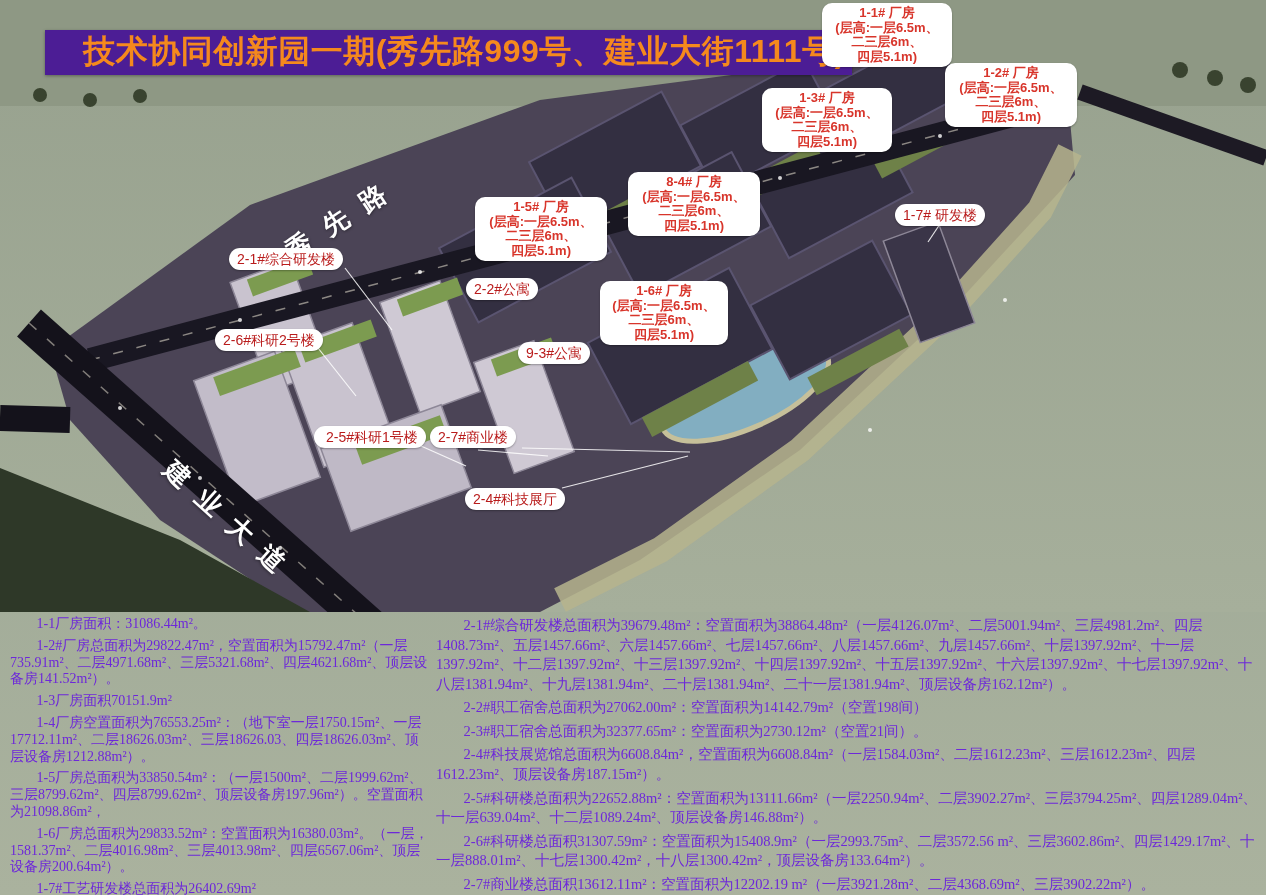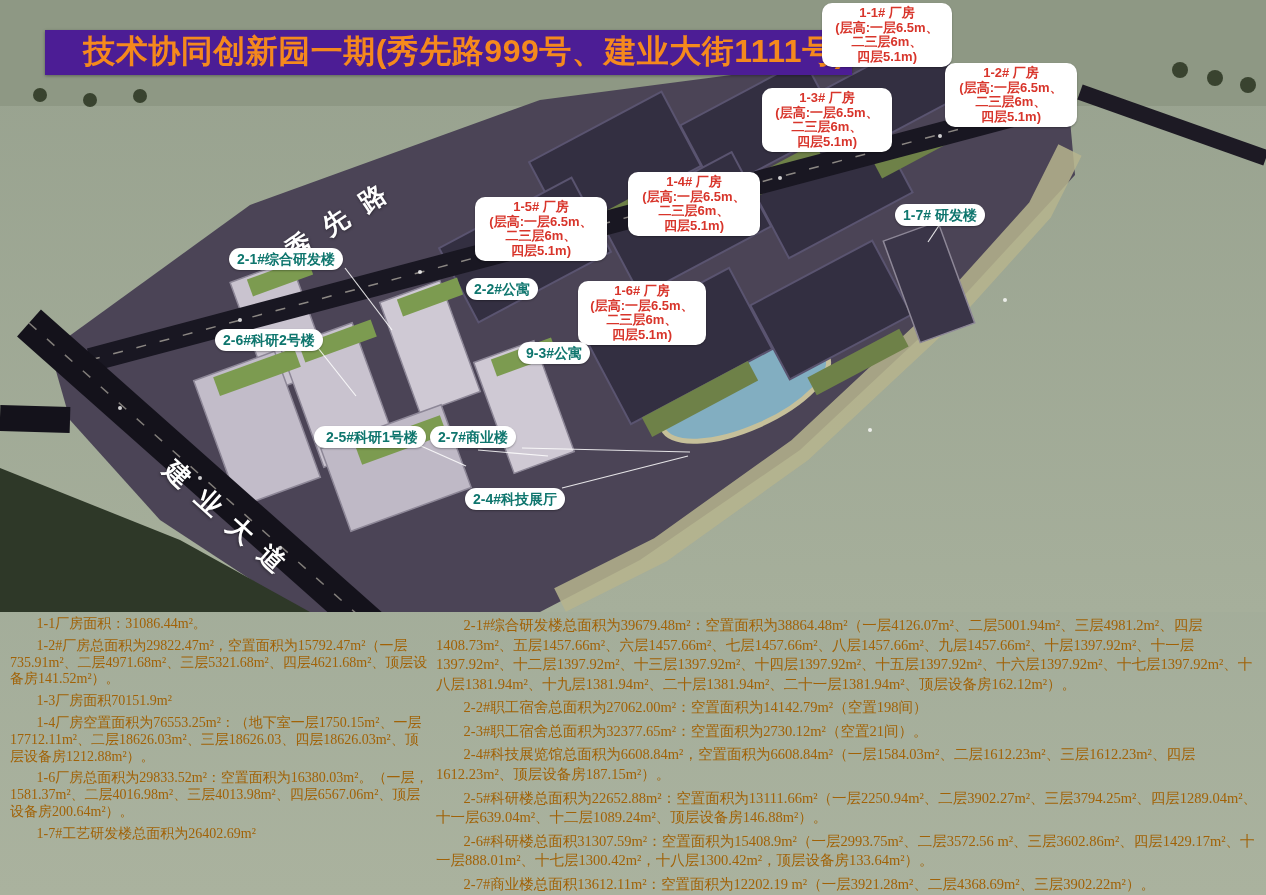--- a/index.html
+++ b/index.html
@@ -12,30 +12,30 @@
   
   .banner{position:absolute;left:45px;top:30px;width:775px;height:45px;background:#4c1d95;
           display:flex;align-items:flex-start;justify-content:center;box-shadow:0 1px 3px rgba(0,0,0,.35);padding-left:32px;}
   .banner span{color:#f5891d;font-size:32px;font-weight:bold;letter-spacing:.5px;white-space:nowrap;}
   
   .flabel{position:absolute;background:#fff;border-radius:10px;padding:3px 5px;text-align:center;
           color:#d8352b;font-weight:bold;font-size:13px;line-height:14.5px;
           box-shadow:0 1px 2px rgba(0,0,0,.3);white-space:nowrap;}
   
   .plabel{position:absolute;background:#fff;border-radius:11px;padding:2px 8px;
-          color:#0f766e;font-weight:bold;font-size:14px;line-height:18px;white-space:nowrap;
+          color:#b91c1c;font-weight:normal;font-size:14px;line-height:18px;white-space:nowrap;
           box-shadow:0 1px 2px rgba(0,0,0,.3);}
   
   .roadname{position:absolute;color:#fff;font-weight:bold;font-size:26px;white-space:nowrap;
             text-shadow:0 1px 3px rgba(0,0,0,.45);}
   .road-xiuxian{left:288px;top:236px;transform:rotate(-33deg);transform-origin:left center;letter-spacing:18px;}
   .road-jianye{left:168px;top:448px;transform:rotate(42deg);transform-origin:left center;letter-spacing:16px;}
   
   .notes{position:absolute;left:0;top:612px;width:1266px;height:283px;overflow:hidden;
-         color:#a16207;font-family:"Liberation Serif","DejaVu Serif",serif;}
+         color:#6d28d9;font-family:"Liberation Serif","DejaVu Serif",serif;}
   .notes .col{position:absolute;top:4px;}
   .col-left{left:10px;width:420px;font-size:14px;line-height:1.2;}
   .col-right{left:436px;width:824px;font-size:14.5px;line-height:1.35;}
   .notes p{margin:0 0 5px 0;text-indent:1.9em;}
   .col-right p{margin:0 0 4px 0;}
 </style>
 </head>
 <body>
 
 <div class="stage">
@@ -156,32 +156,32 @@
     <div>二三层6m、</div>
     <div>四层5.1m)</div>
   </div>
   <div class="flabel" style="left:762px;top:88px;width:120px;">
     <div>1-3# 厂房</div>
     <div>(层高:一层6.5m、</div>
     <div>二三层6m、</div>
     <div>四层5.1m)</div>
   </div>
   <div class="flabel" style="left:628px;top:172px;width:122px;">
-    <div>1-4# 厂房</div>
+    <div>8-4# 厂房</div>
     <div>(层高:一层6.5m、</div>
     <div>二三层6m、</div>
     <div>四层5.1m)</div>
   </div>
   <div class="flabel" style="left:475px;top:197px;width:122px;">
     <div>1-5# 厂房</div>
     <div>(层高:一层6.5m、</div>
     <div>二三层6m、</div>
     <div>四层5.1m)</div>
   </div>
-  <div class="flabel" style="left:578px;top:281px;width:118px;">
+  <div class="flabel" style="left:600px;top:281px;width:118px;">
     <div>1-6# 厂房</div>
     <div>(层高:一层6.5m、</div>
     <div>二三层6m、</div>
     <div>四层5.1m)</div>
   </div>
 
   <div class="plabel" style="left:895px;top:204px;">1-7# 研发楼</div>
   <div class="plabel" style="left:229px;top:248px;">2-1#综合研发楼</div>
   <div class="plabel" style="left:432px;top:278px;margin-left:34px;">2-2#公寓</div>
   <div class="plabel" style="left:518px;top:342px;">9-3#公寓</div>
@@ -189,20 +189,21 @@
   <div class="plabel" style="left:314px;top:426px;padding-left:12px;">2-5#科研1号楼</div>
   <div class="plabel" style="left:430px;top:426px;">2-7#商业楼</div>
   <div class="plabel" style="left:465px;top:480px;margin-top:8px;">2-4#科技展厅</div>
 
   <div class="notes">
     <div class="col col-left">
       <p>1-1厂房面积：31086.44m²。</p>
       <p>1-2#厂房总面积为29822.47m²，空置面积为15792.47m²（一层735.91m²、二层4971.68m²、三层5321.68m²、四层4621.68m²、顶层设备房141.52m²）。</p>
       <p>1-3厂房面积70151.9m²</p>
       <p>1-4厂房空置面积为76553.25m²：（地下室一层1750.15m²、一层17712.11m²、二层18626.03m²、三层18626.03、四层18626.03m²、顶层设备房1212.88m²）。</p>
+      <p>1-5厂房总面积为33850.54m²：（一层1500m²、二层1999.62m²、三层8799.62m²、四层8799.62m²、顶层设备房197.96m²）。空置面积为21098.86m²，</p>
       <p>1-6厂房总面积为29833.52m²：空置面积为16380.03m²。（一层，1581.37m²、二层4016.98m²、三层4013.98m²、四层6567.06m²、顶层设备房200.64m²）。</p>
       <p>1-7#工艺研发楼总面积为26402.69m²</p>
     </div>
     <div class="col col-right">
       <p>2-1#综合研发楼总面积为39679.48m²：空置面积为38864.48m²（一层4126.07m²、二层5001.94m²、三层4981.2m²、四层1408.73m²、五层1457.66m²、六层1457.66m²、七层1457.66m²、八层1457.66m²、九层1457.66m²、十层1397.92m²、十一层1397.92m²、十二层1397.92m²、十三层1397.92m²、十四层1397.92m²、十五层1397.92m²、十六层1397.92m²、十七层1397.92m²、十八层1381.94m²、十九层1381.94m²、二十层1381.94m²、二十一层1381.94m²、顶层设备房162.12m²）。</p>
       <p>2-2#职工宿舍总面积为27062.00m²：空置面积为14142.79m²（空置198间）</p>
       <p>2-3#职工宿舍总面积为32377.65m²：空置面积为2730.12m²（空置21间）。</p>
       <p>2-4#科技展览馆总面积为6608.84m²，空置面积为6608.84m²（一层1584.03m²、二层1612.23m²、三层1612.23m²、四层1612.23m²、顶层设备房187.15m²）。</p>
       <p>2-5#科研楼总面积为22652.88m²：空置面积为13111.66m²（一层2250.94m²、二层3902.27m²、三层3794.25m²、四层1289.04m²、十一层639.04m²、十二层1089.24m²、顶层设备房146.88m²）。</p>
       <p>2-6#科研楼总面积31307.59m²：空置面积为15408.9m²（一层2993.75m²、二层3572.56 m²、三层3602.86m²、四层1429.17m²、十一层888.01m²、十七层1300.42m²，十八层1300.42m²，顶层设备房133.64m²）。</p>

